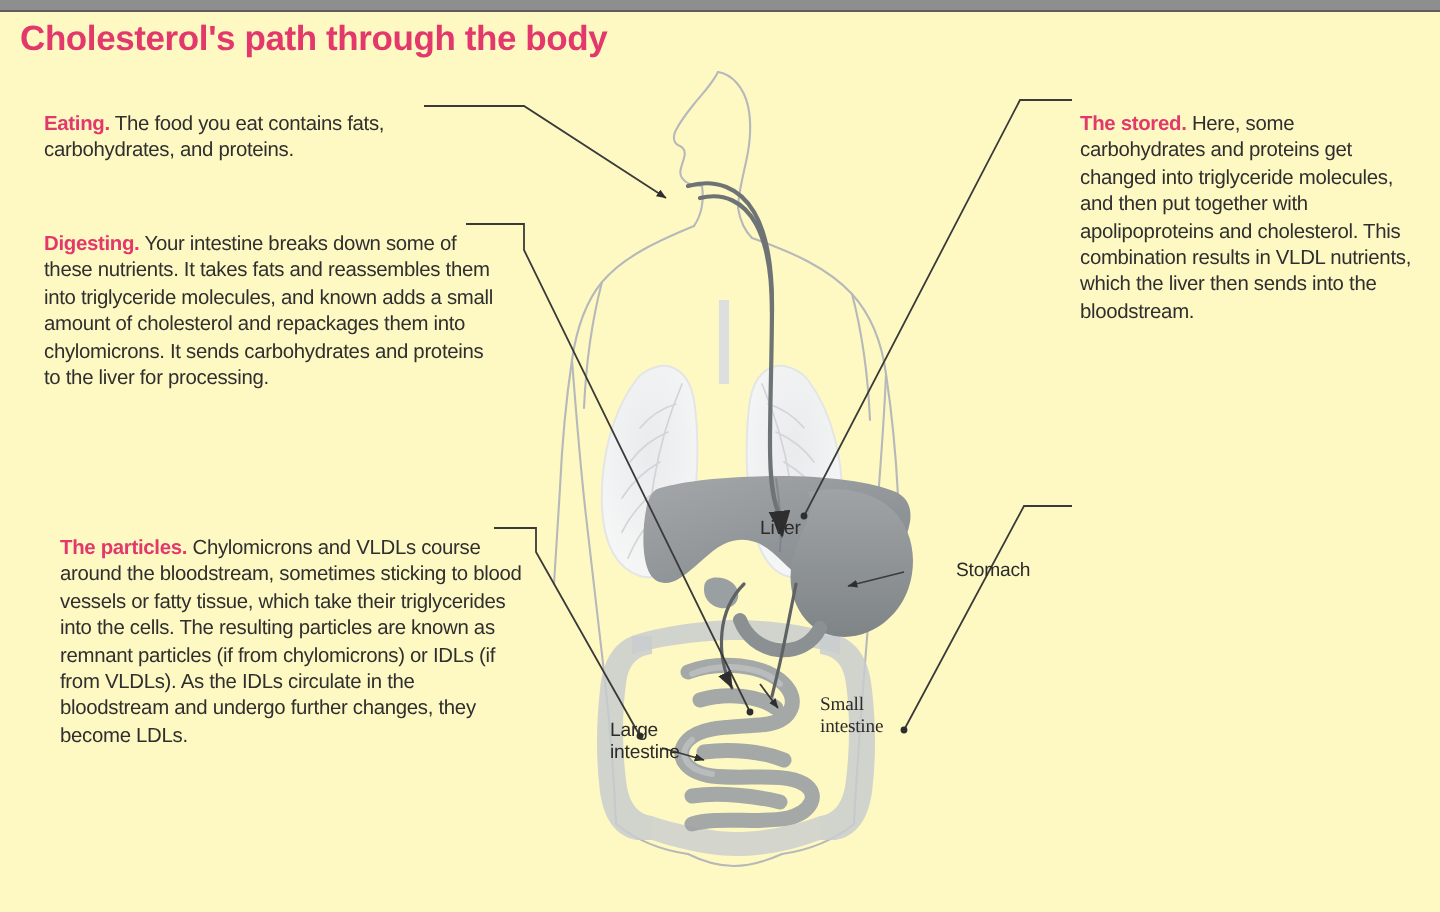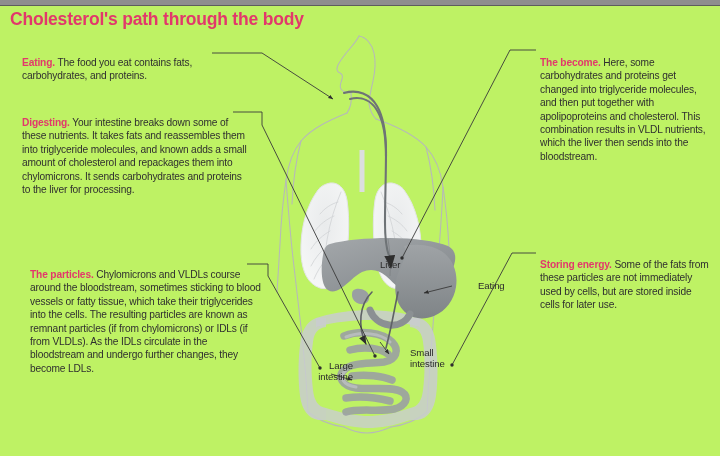--- a/index.html
+++ b/index.html
@@ -4,21 +4,21 @@
 <style>
   html, body {
     margin: 0;
     padding: 0;
     background: #ffffff;
   }
   #page {
     position: relative;
     width: 720px;
     height: 456px;
-    background: #bef264;
+    background: #fef9c3;
     overflow: hidden;
     font-family: "Liberation Sans", sans-serif;
     -webkit-font-smoothing: antialiased;
   }
   #top-bar {
     position: absolute;
     left: 0; top: 0;
     width: 720px;
     height: 5px;
     background: #8e8e8e;
@@ -66,22 +66,22 @@
   .organ-label {
     position: absolute;
     font-size: 9.6px;
     line-height: 11px;
     color: #2b2b2b;
     letter-spacing: -0.1px;
     padding-left: 23px;
   }
   .lbl-liver      { left: 357px; top: 259px; }
   .lbl-stomach    { left: 455px; top: 280px; }
-  .lbl-small      { left: 387px; top: 347px; width: 46px; }
-  .lbl-large      { left: 282px; top: 360px; width: 48px; text-align: right; }
+  .lbl-small      { left: 387px; top: 347px; width: 46px; font-family: Liberation Serif, serif; }
+  .lbl-large      { left: 282px; top: 360px; width: 48px; text-align: left; }
 </style>
 </head>
 <body>
 
 <div id="page">
 
   <div id="top-bar"></div>
 
   <div id="page-title">Cholesterol's path through the body</div>
 
@@ -254,25 +254,22 @@
 
   <div class="callout cal-digesting">
     <span class="lead">Digesting.</span><span> Your intestine breaks down some of these nutrients. It takes fats and reassembles them into triglyceride molecules, and known adds a small amount of cholesterol and repackages them into chylomicrons. It sends carbohydrates and proteins to the liver for processing.</span>
   </div>
 
   <div class="callout cal-particles">
     <span class="lead">The particles.</span><span> Chylomicrons and VLDLs course around the bloodstream, sometimes sticking to blood vessels or fatty tissue, which take their triglycerides into the cells. The resulting particles are known as remnant particles (if from chylomicrons) or IDLs (if from VLDLs). As the IDLs circulate in the bloodstream and undergo further changes, they become LDLs.</span>
   </div>
 
   <div class="callout cal-liver">
-    <span class="lead">The become.</span><span> Here, some carbohydrates and proteins get changed into triglyceride molecules, and then put together with apolipoproteins and cholesterol. This combination results in VLDL nutrients, which the liver then sends into the bloodstream.</span>
-  </div>
-
-  <div class="callout cal-storing">
-    <span class="lead">Storing energy.</span><span> Some of the fats from these particles are not immediately used by cells, but are stored inside cells for later use.</span>
-  </div>
+    <span class="lead">The stored.</span><span> Here, some carbohydrates and proteins get changed into triglyceride molecules, and then put together with apolipoproteins and cholesterol. This combination results in VLDL nutrients, which the liver then sends into the bloodstream.</span>
+  </div>
+
 
   <div class="organ-label lbl-liver">Liver</div>
-  <div class="organ-label lbl-stomach">Eating</div>
+  <div class="organ-label lbl-stomach">Stomach</div>
   <div class="organ-label lbl-small">Small intestine</div>
   <div class="organ-label lbl-large">Large intestine</div>
 
 </div>
 
 </body></html>

